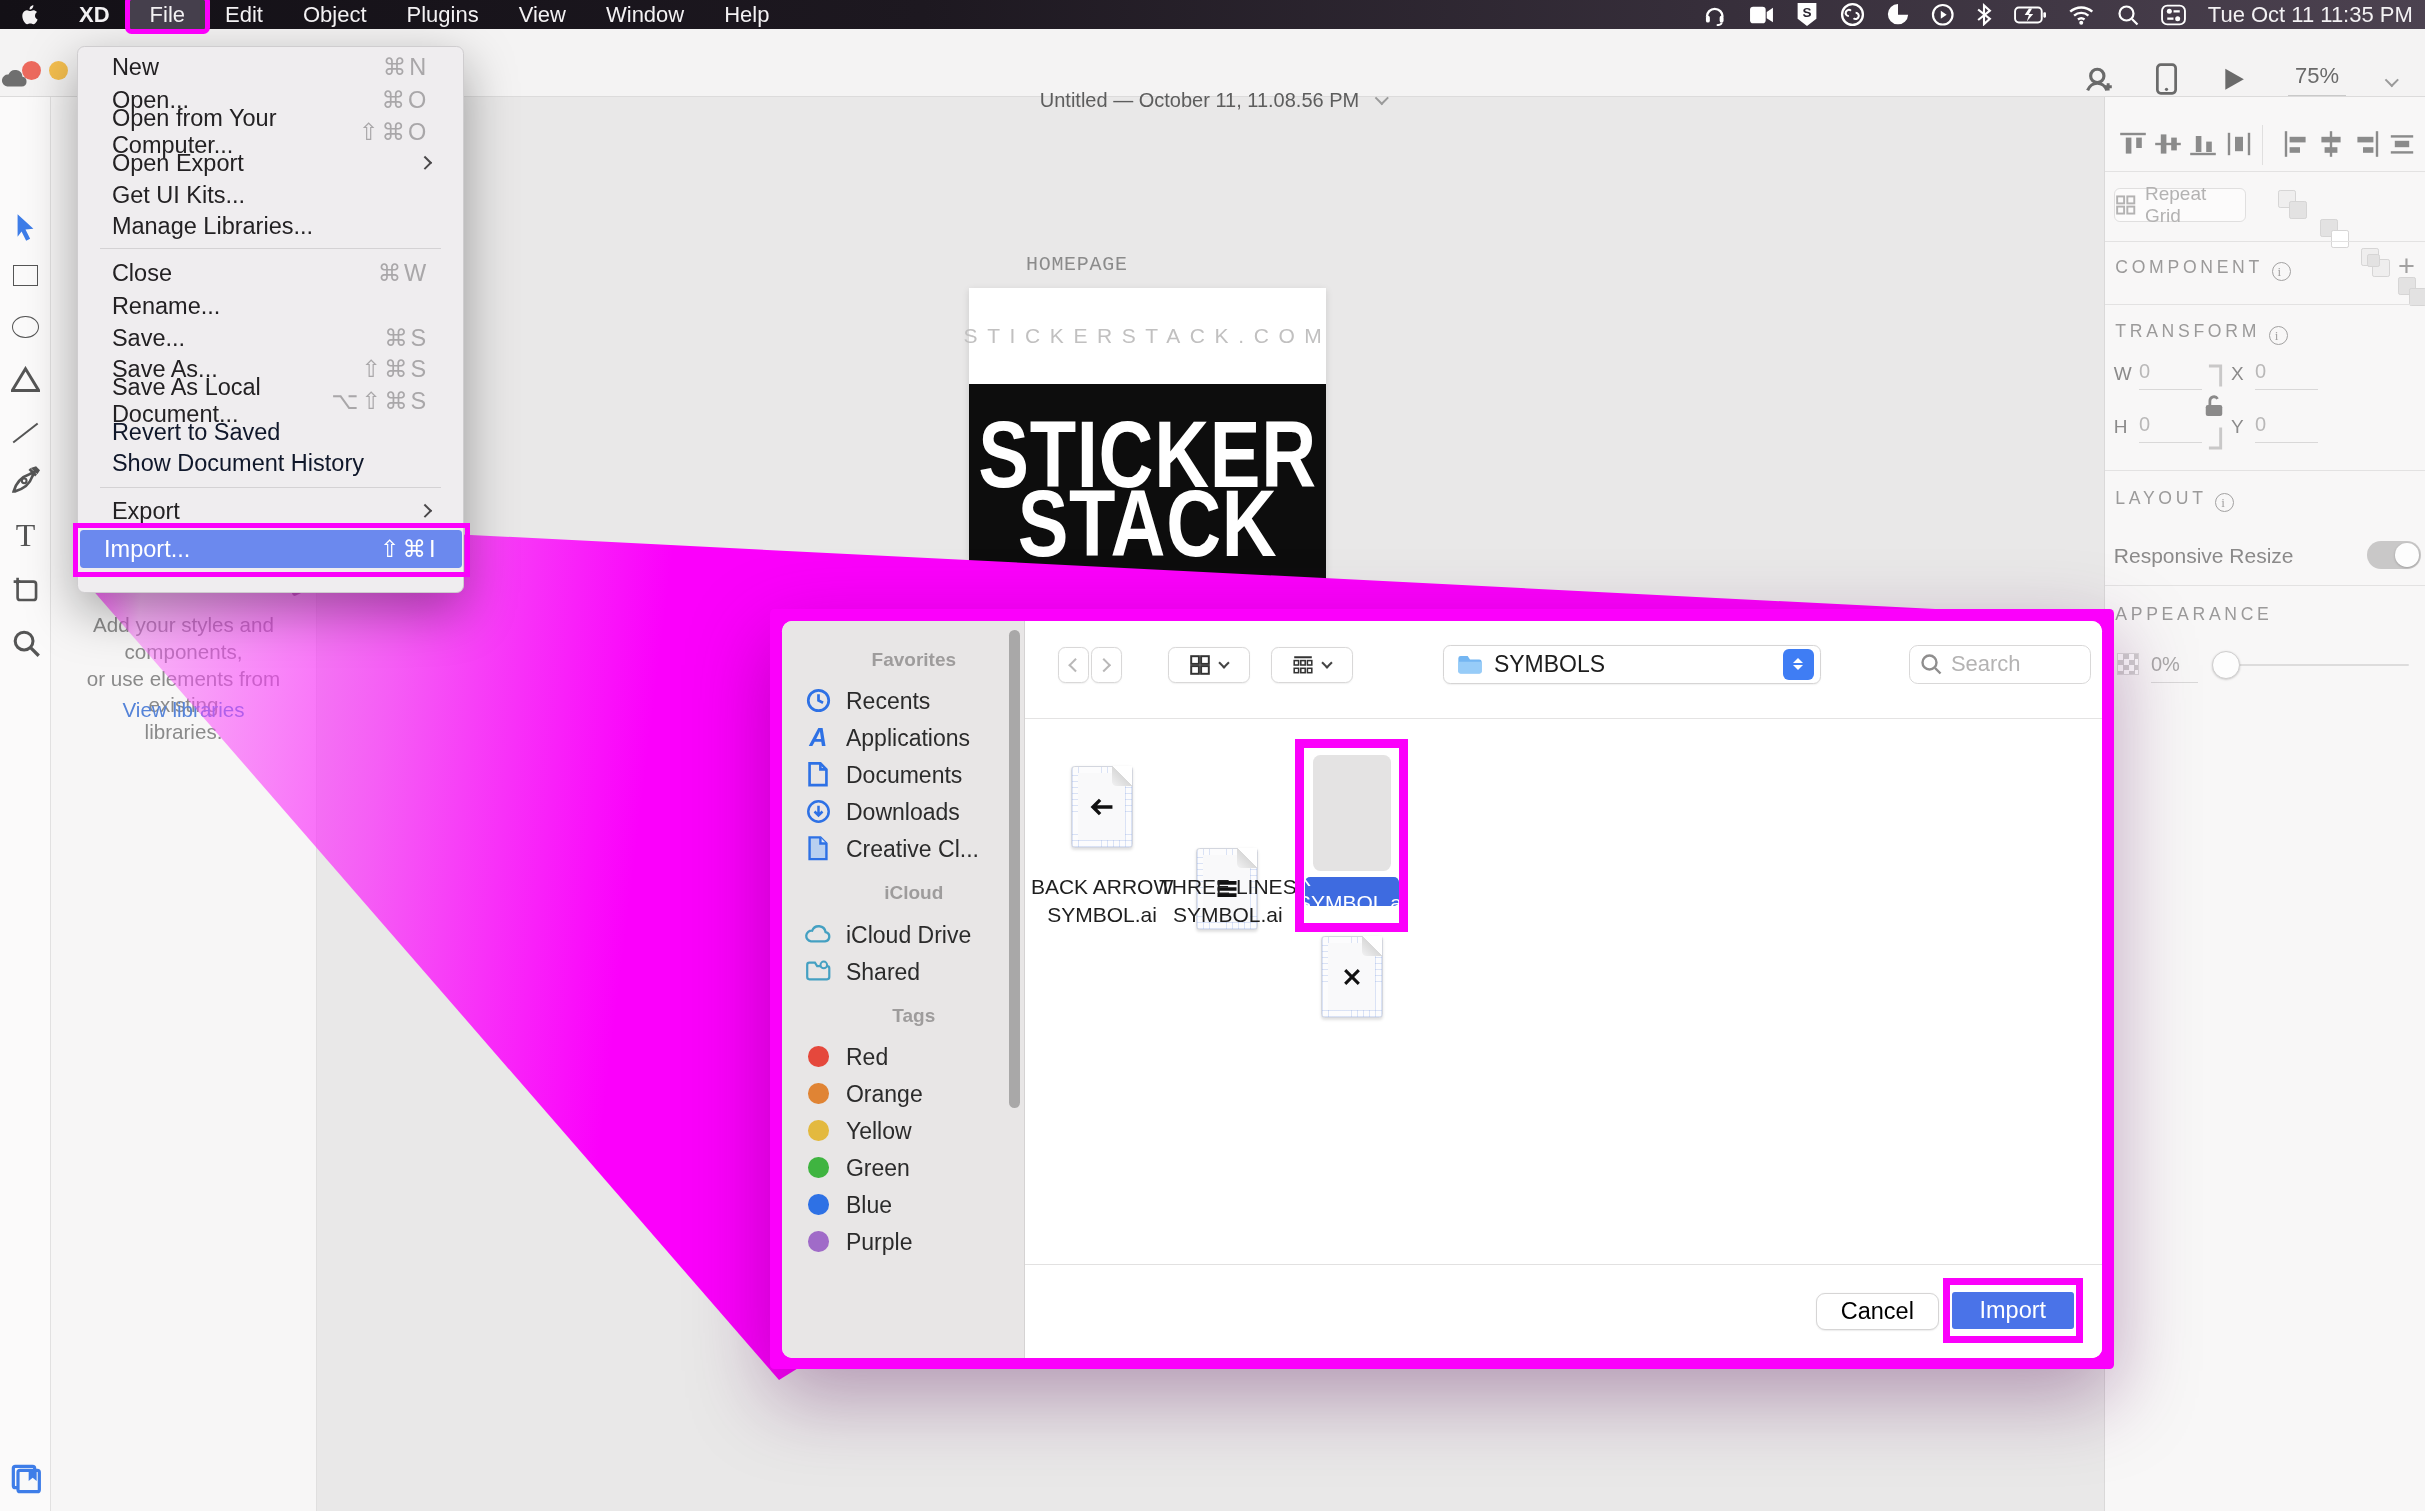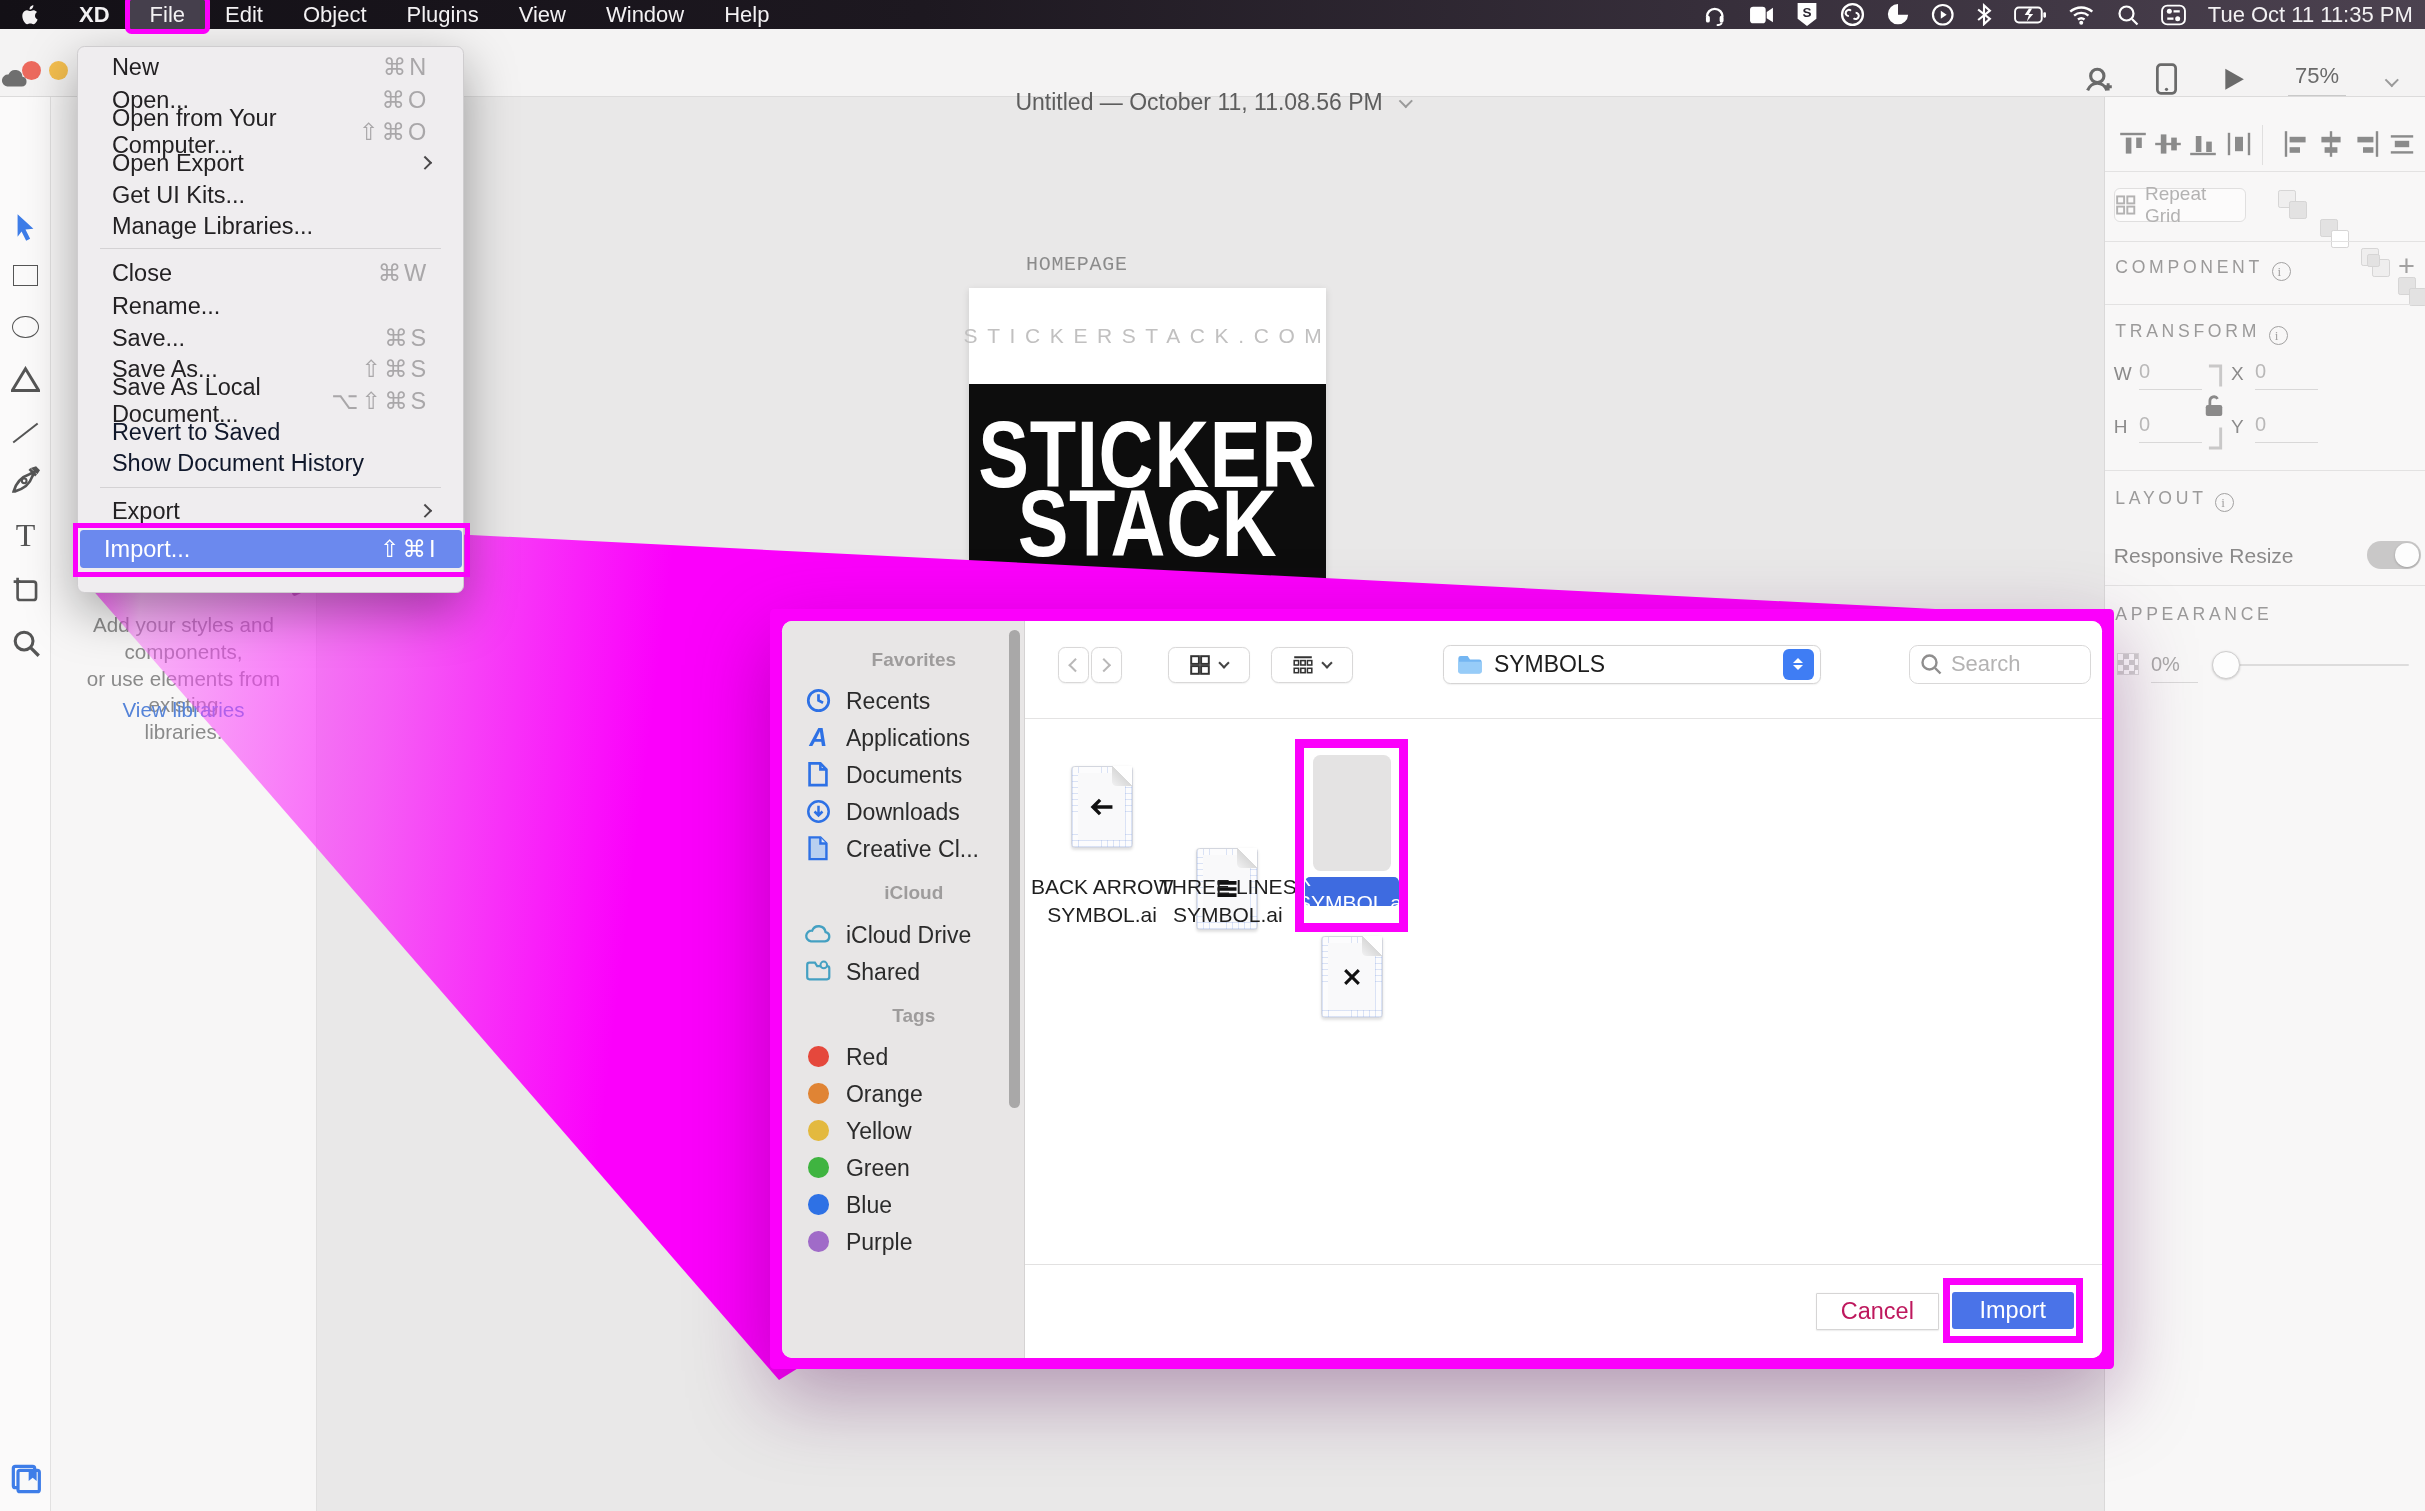--- a/index.html
+++ b/index.html
@@ -15,21 +15,21 @@
   .mb-item { padding:0 20px; height:29px; display:flex; align-items:center; }
   .mb-bold { font-weight:bold; }
   .mb-file { background:#453f4c; outline:5.1px solid #fb00fb; outline-offset:0; border-radius:1.5px; }
   #mb-right { position:absolute; right:13.2px; top:0; height:29px; display:flex; align-items:center; gap:22px; }
   #mb-right svg { display:block; }
   .mb-time { font-size:22px; white-space:nowrap; }
 
   
   #titlebar { left:0; top:29px; width:2426px; height:68px; background:#f4f3f3; border-bottom:0.7px solid #dcdbdb; z-index:6; }
   .light { width:19px; height:19px; border-radius:50%; position:absolute; top:32px; }
-  #title-center { position:absolute; left:0; right:0; top:38px; text-align:center; color:#5d5d5d; font-size:23px; }
+  #title-center { position:absolute; left:0; right:0; top:38px; text-align:center; color:#5d5d5d; font-size:20px; }
   #title-center .cloud { vertical-align:-4.4px; margin-right:10.3px; }
   .chv { display:inline-block; width:9.6px; height:9.6px; border-right:2.2px solid #9a9a9a; border-bottom:2.2px solid #9a9a9a; transform:rotate(45deg); vertical-align:4.4px; }
   #tb-right { position:absolute; right:29px; top:34px; display:flex; align-items:center; gap:41px; color:#6a6a6a; }
   .zoom-val { font-size:22px; color:#6a6a6a; border-bottom:1.5px solid #c9c9c9; padding:0 7.4px 5.9px; }
 
   
   #tools { left:0; top:97px; width:51px; height:1414px; background:#fbfafa; border-right:0.7px solid #e2e1e1; z-index:6; }
   .tool { position:absolute; left:0; width:51px; display:flex; justify-content:center; }
 
   
@@ -102,21 +102,21 @@
     background:linear-gradient(to bottom left,#fff 0 49%, #d9d9d9 50%, #f2f2f3 100%); border-radius:0 0 0 4.4px; }
   .file-label { position:absolute; text-align:center; font-size:21px; color:#1e1e1e; line-height:1.32; }
   #file3-bg { position:absolute; left:288px; top:36px; width:78px; height:116px; background:#e4e3e3; border-radius:7.4px; }
   #file3-pill { position:absolute; left:280px; top:158px; width:94px; height:29px; background:#3e6be0; border-radius:5.1px;
     color:#fff; font-size:21px; display:flex; align-items:center; justify-content:center; }
   #file3-annot { position:absolute; left:270px; top:20px; width:113px; height:193px; border:9.6px solid #fb00fb; }
 
   
   #dlg-footer { position:absolute; left:0; right:0; bottom:0; height:94px; border-top:0.7px solid #e2e1e1; background:#fff; }
   #btn-cancel { position:absolute; right:163px; top:28px; width:123px; height:37px; background:#fff; border:0.7px solid #d6d5d5;
-    border-radius:1px; font-size:23.5px; color:#be185d; display:flex; align-items:center; justify-content:center; box-shadow:0 0.7px 1.5px rgba(0,0,0,.08); }
+    border-radius:9px; font-size:23.5px; color:#000000; display:flex; align-items:center; justify-content:center; box-shadow:0 0.7px 1.5px rgba(0,0,0,.08); }
   #import-annot { position:absolute; right:19px; top:13.2px; width:140px; height:65px; border:7.4px solid #fb00fb;
     display:flex; align-items:center; justify-content:center; }
   #btn-import { width:122px; height:37px; background:#4a73e8; border-radius:2.9px; color:#fff; font-size:23.5px;
     display:flex; align-items:center; justify-content:center; }
 
   
   #rpanel { left:2104px; top:97px; width:322px; height:1414px; background:#f8f7f7; border-left:0.7px solid #dad9d9; z-index:6; font-size:20px; color:#6e6e6e; }
   .rp-div { position:absolute; left:0; right:0; height:0.7px; background:#e3e2e2; }
   .rp-head { position:absolute; font-size:17.6px; letter-spacing:3.7px; color:#9b9a9a; }
   .info-i { display:inline-block; width:19px; height:19px; border:1.5px solid #a2a1a1; border-radius:50%; text-align:center;

